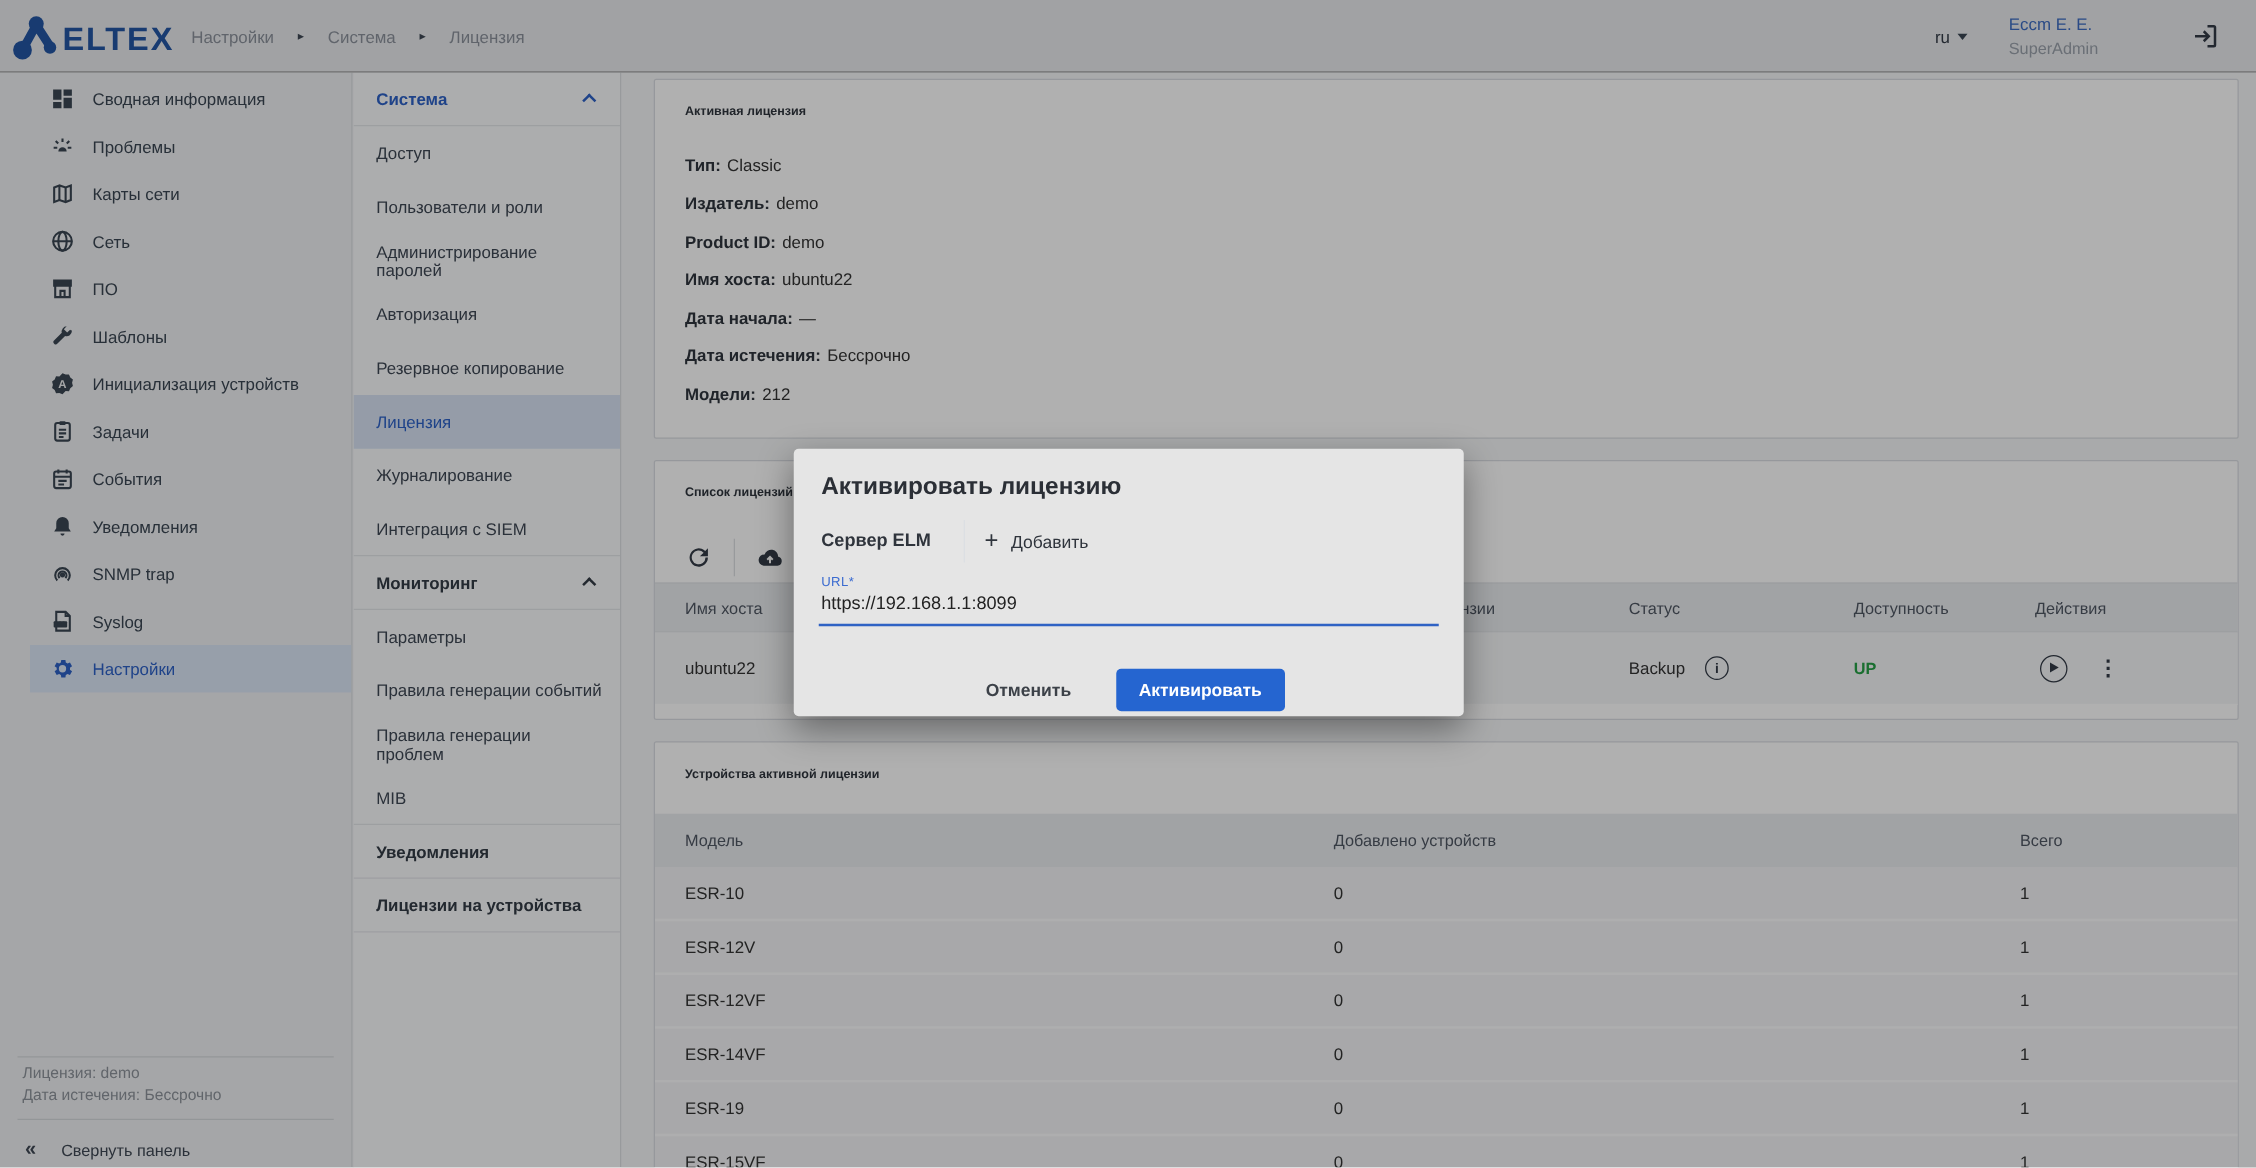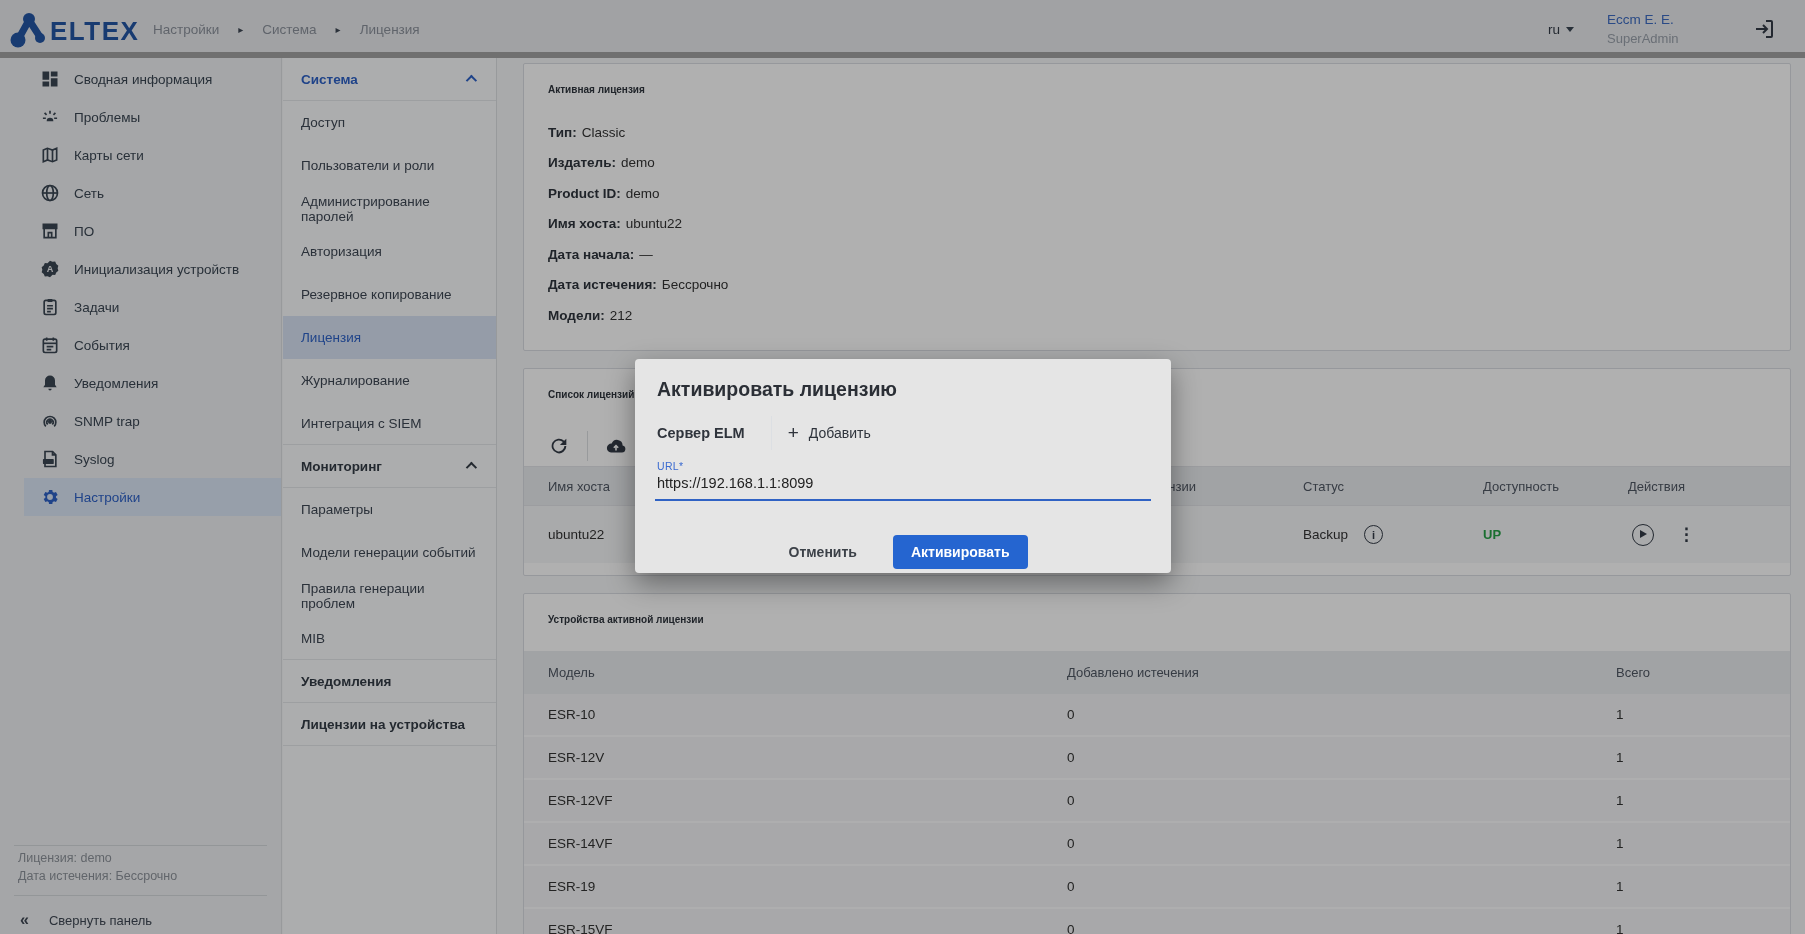--- a/index.html
+++ b/index.html
@@ -1,20 +1,20 @@
 <!DOCTYPE html>
 <html><head>
 <meta charset="utf-8">
 <style>
   * { margin:0; padding:0; box-sizing:border-box; }
   html,body { font-family:"Liberation Sans", sans-serif; }
   #app { position:relative; width:1805px; height:934px; overflow:hidden; background:#f5f6f8; }
 
   
-  #topbar { position:absolute; left:0; top:0; width:1805px; height:58px; background:#e9ebee; border-bottom:6px solid #a3a3a3; z-index:5; }
+  #topbar { position:absolute; left:0; top:0; width:1805px; height:58px; background:#e9ebee; border-bottom:1px solid #a3a3a3; z-index:5; }
   #logo { position:absolute; left:8px; top:7px; }
   #crumbs { position:absolute; left:153px; top:0; height:58px; display:flex; align-items:center; gap:19px; font-size:13.5px; color:#8c929c; }
   .crumb-sep { color:#3f4854; font-size:10px; }
   #lang { position:absolute; left:1548px; top:0; height:58px; display:flex; align-items:center; gap:6px; font-size:13.5px; color:#333b46; cursor:pointer; }
   .caret-down { width:0; height:0; border-left:4px solid transparent; border-right:4px solid transparent; border-top:5px solid #3a4653; }
   #userbox { position:absolute; left:1607px; top:10px; line-height:19px; cursor:pointer; }
   #userbox .uname { font-size:13.5px; color:#3d6cc2; }
   #userbox .urole { font-size:13px; color:#9aa1ab; }
   #logout { position:absolute; left:1752px; top:17px; width:24px; height:24px; color:#333b46; cursor:pointer; }
 
@@ -158,20 +158,26 @@
       </div>
       <div class="sitem">
         <svg class="ic" viewBox="0 0 24 24" fill="none" stroke="currentColor" stroke-width="2">
             <path d="M4 4h16v5H4z" fill="currentColor"></path>
             <path d="M5 9v11h14V9"></path>
             <path d="M10 20v-6h4v6"></path>
           </svg>
         <span>ПО</span>
       </div>
       <div class="sitem">
+        <svg class="ic" viewBox="0 0 24 24" fill="currentColor">
+            <path d="M21 7a5 5 0 0 1-6.5 4.8L7.2 19a2.2 2.2 0 1 1-3.1-3.1l7.2-7.3A5 5 0 0 1 16 2.5l-2.7 2.8 3.2 3.2L19.3 5.7c.9.9 1.7 0 1.7 1.3z"></path>
+          </svg>
+        <span>Шаблоны</span>
+      </div>
+      <div class="sitem">
         <svg class="ic" viewBox="0 0 24 24">
             <path fill="currentColor" d="M12 2l3 1.2 3.2-.2 1.3 3 2.5 2-.8 3.1.8 3.1-2.5 2-1.3 3-3.2-.2L12 22l-3-1.2-3.2.2-1.3-3-2.5-2 .8-3.1L2 9.8l2.5-2 1.3-3 3.2.2z"></path>
             <text x="12" y="16" text-anchor="middle" font-family="Liberation Sans, sans-serif" font-size="11" font-weight="bold" fill="#f0f1f3">A</text>
           </svg>
         <span>Инициализация устройств</span>
       </div>
       <div class="sitem">
         <svg class="ic" viewBox="0 0 24 24" fill="none" stroke="currentColor" stroke-width="2">
             <rect x="5" y="4" width="14" height="17" rx="2"></rect>
             <rect x="9" y="2.5" width="6" height="3.5" rx="1" fill="currentColor" stroke="none"></rect>
@@ -262,21 +268,21 @@
         <span>Интеграция с SIEM</span>
       </div>
     <div class="mitem header bline">
       <span>Мониторинг</span>
       <span class="chev-up" style="color:#7c8term3;"></span>
     </div>
     <div class="mitem">
         <span>Параметры</span>
       </div>
     <div class="mitem">
-        <span>Модели генерации событий</span>
+        <span>Правила генерации событий</span>
       </div>
     <div class="mitem">
         <span>Правила генерации проблем</span>
       </div>
     <div class="mitem bline">
         <span>MIB</span>
       </div>
     <div class="mitem header bline">
         <span>Уведомления</span>
       </div>
@@ -356,21 +362,21 @@
           <span class="dots">⋮</span>
         </span>
       </span>
     </div>
   </div>
 
   <div id="card3" class="card">
     <div class="ctitle">Устройства активной лицензии</div>
     <div class="trow thead3">
       <span class="cell" style="left:24px">Модель</span>
-      <span class="cell" style="left:543px">Добавлено истечения</span>
+      <span class="cell" style="left:543px">Добавлено устройств</span>
       <span class="cell" style="left:1092px">Всего</span>
     </div>
     <div style="position:absolute; top:100px; left:0; right:0;">
       <div class="drow3" style="position:relative">
         <span class="cell" style="left:24px">ESR-10</span>
         <span class="cell" style="left:543px">0</span>
         <span class="cell" style="left:1092px">1</span>
       </div>
       <div class="drow3" style="position:relative">
         <span class="cell" style="left:24px">ESR-12V</span>

